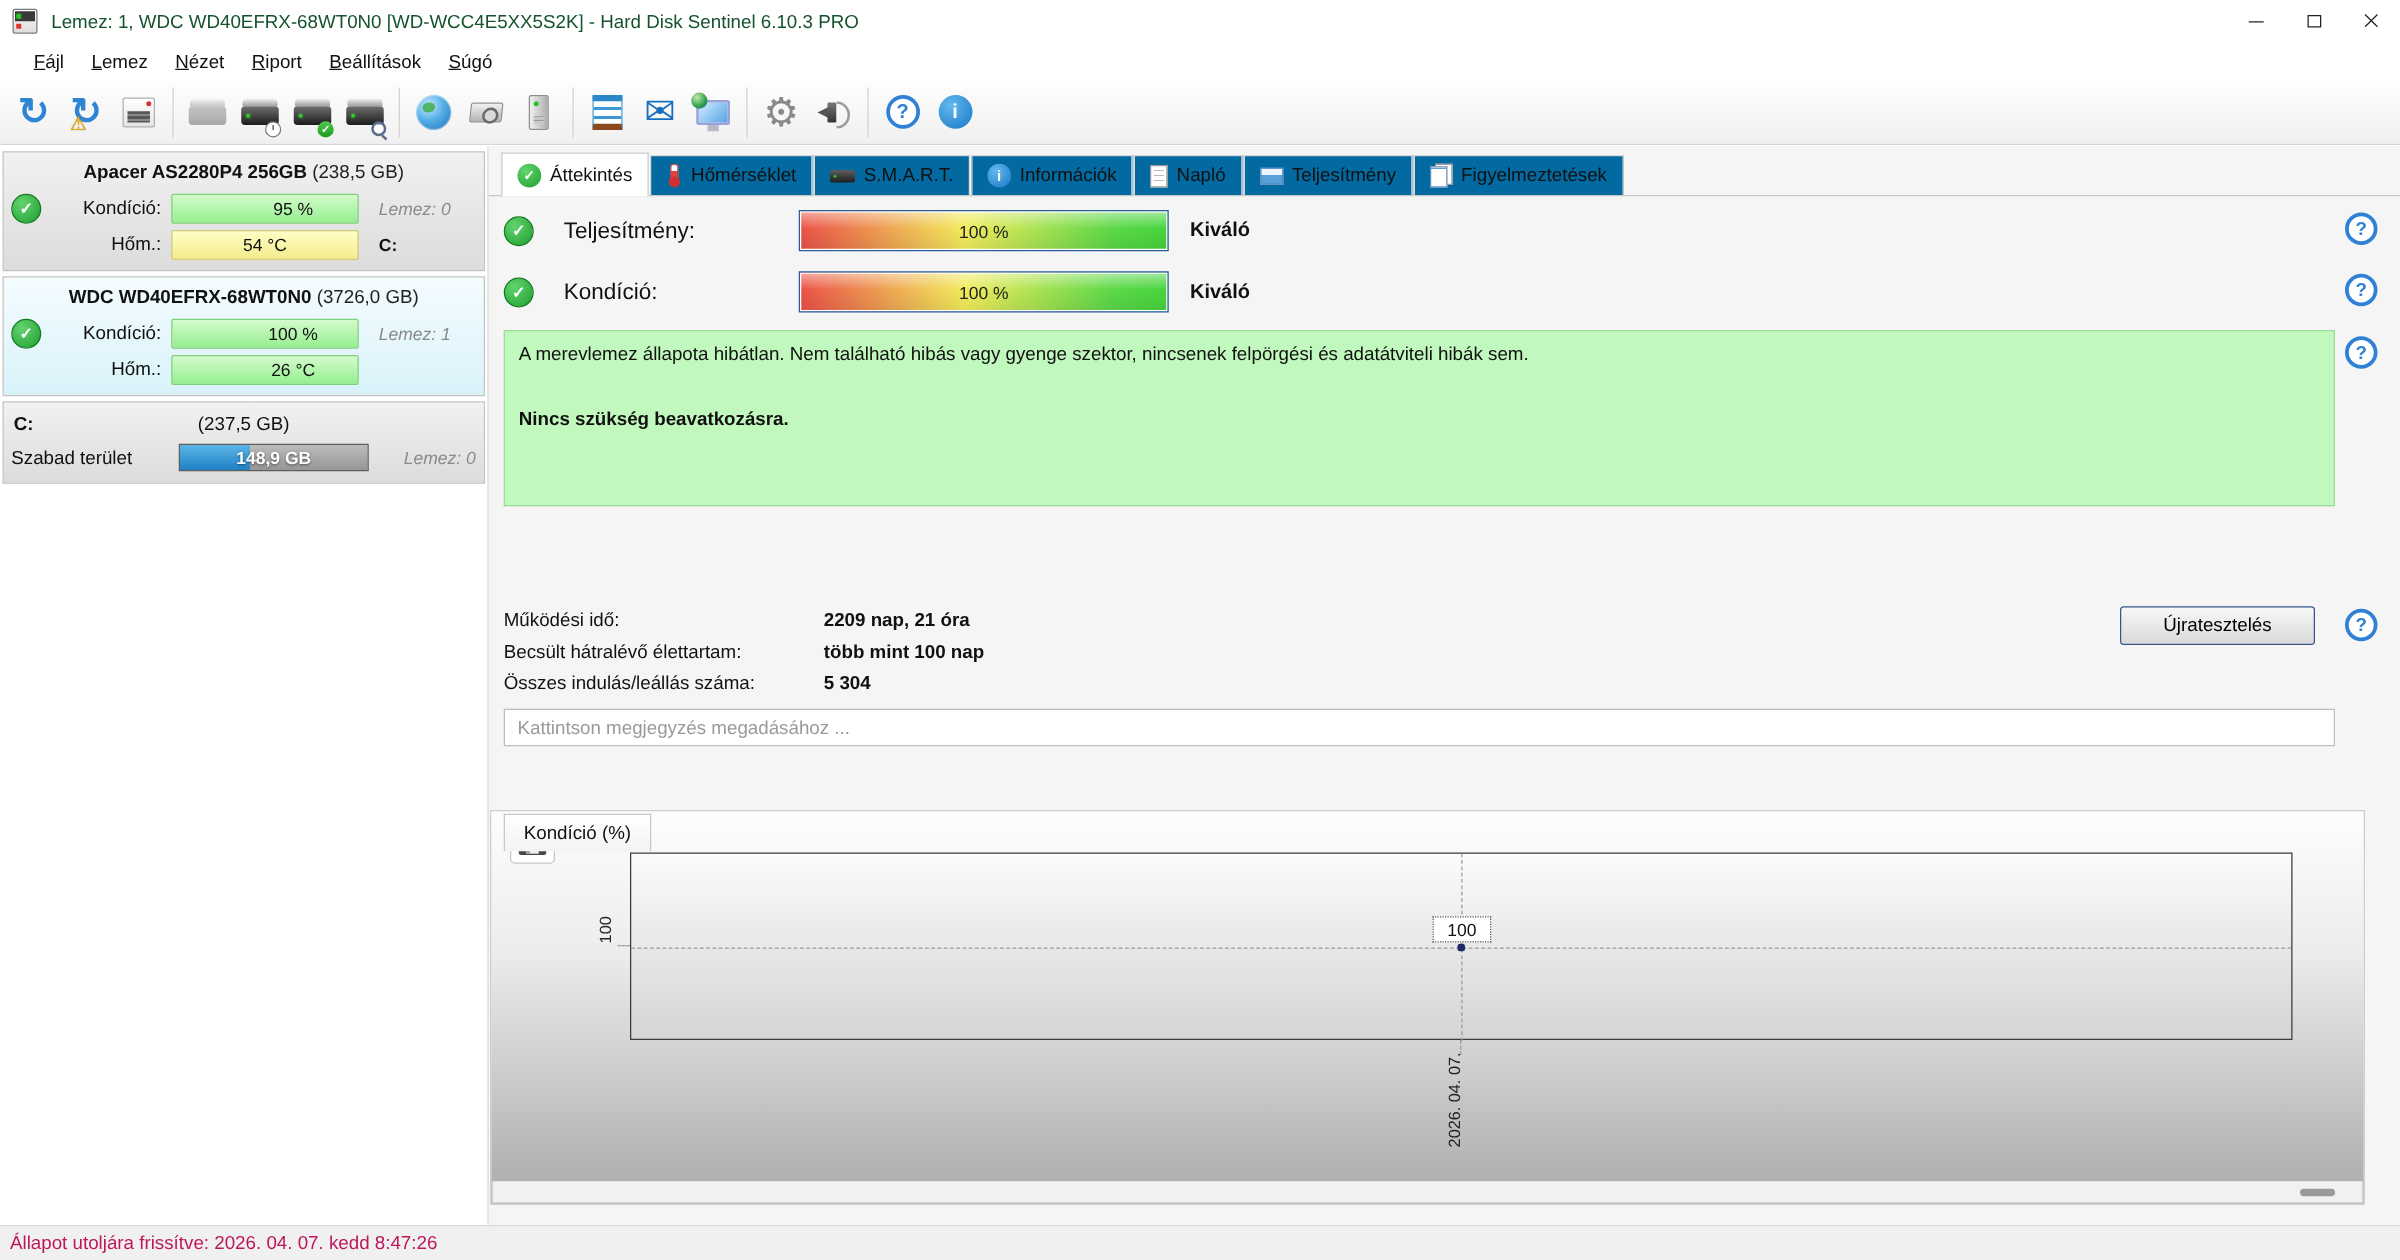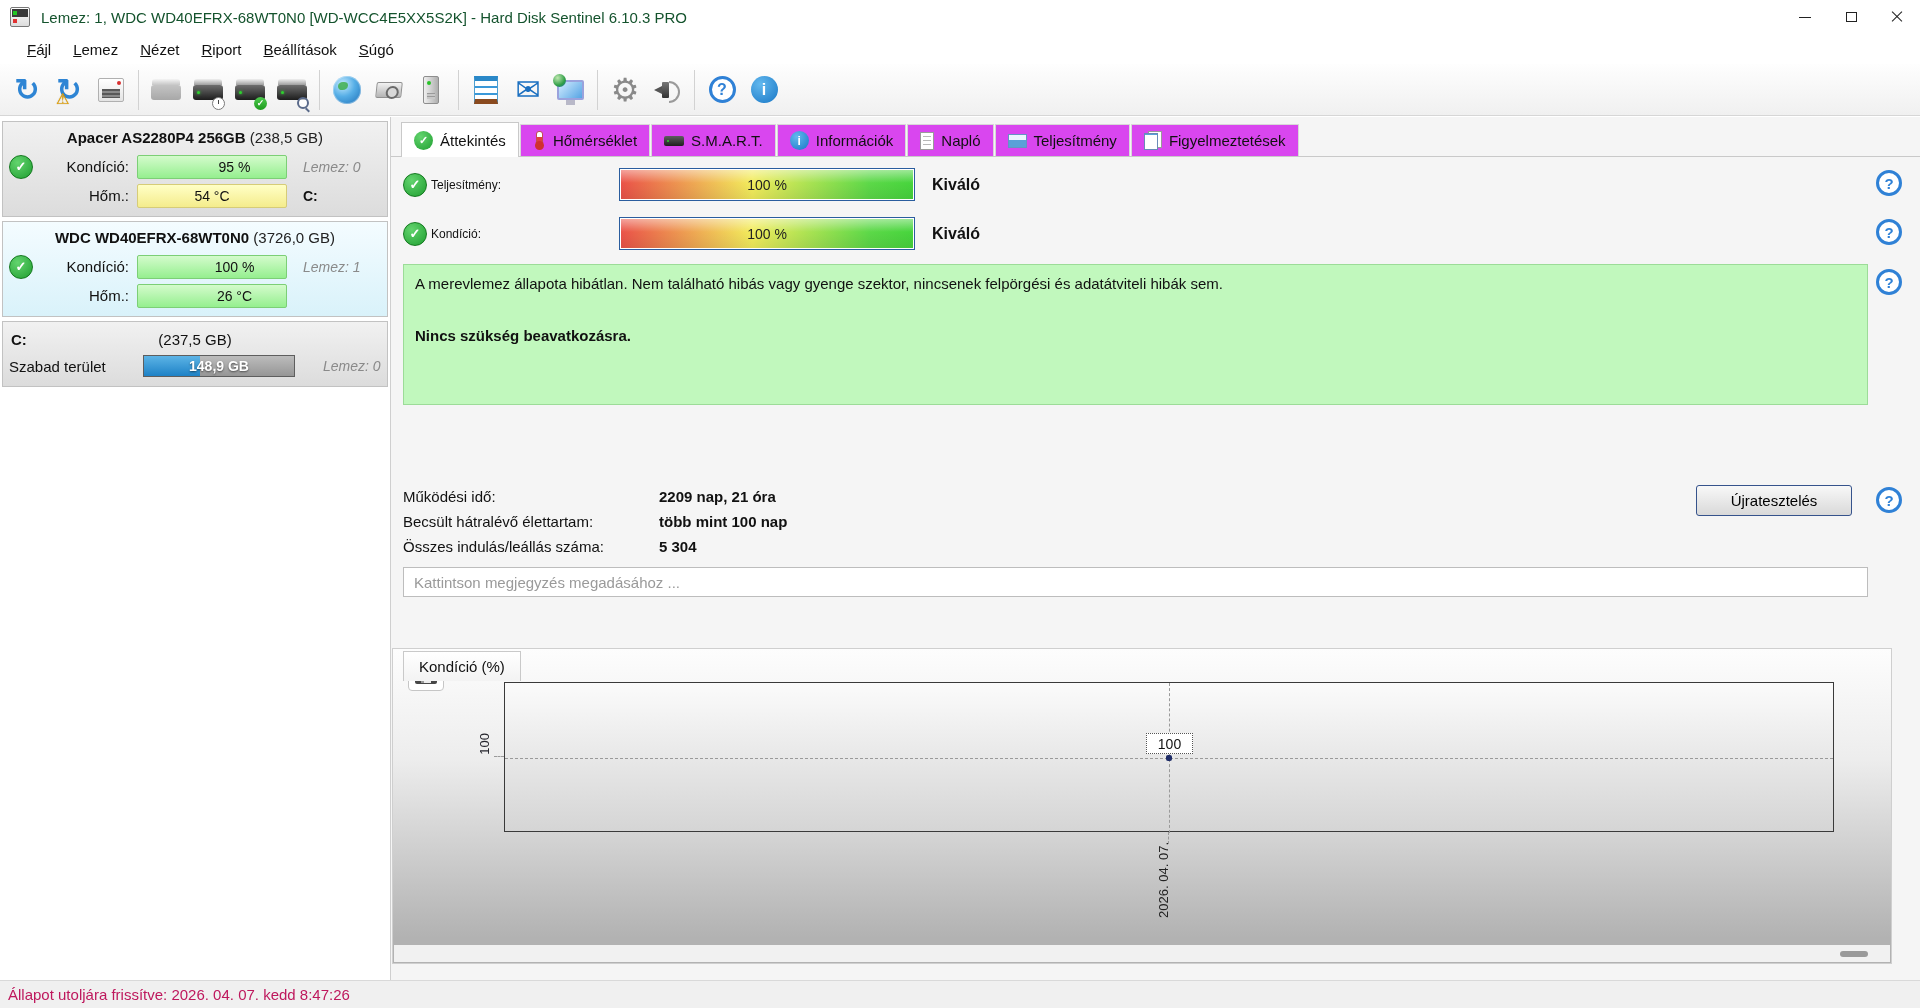--- a/index.html
+++ b/index.html
@@ -94,39 +94,39 @@
   .part-size { text-align:center; }
   .part-row { display:grid; grid-template-columns:118px 152px 1fr; column-gap:16px; align-items:center; height:28px; }
   .part-label { font-size:15px; }
   .freebar { position:relative; height:22px; border:1px solid #5e5e5e; background:linear-gradient(#bcbcbc,#969696); }
   .freebar-fill { position:absolute; left:0; top:0; bottom:0; width:37%; background:linear-gradient(#5cb4e6,#1e82c6); }
   .freebar-text { position:absolute; inset:0; display:flex; align-items:center; justify-content:center; color:#fff; font-weight:bold; font-size:14px; text-shadow:0 1px 2px rgba(0,0,0,.55); }
 
   
   .main { position:absolute; left:391px; top:117px; right:0; bottom:28px; background:#f5f5f5; }
   .tabbar { position:absolute; left:0; top:0; right:0; height:40px; display:flex; align-items:flex-end; padding-left:10px; border-bottom:1px solid #c9c9c9; background:#f5f5f5; }
-  .tab { display:flex; align-items:center; gap:7px; height:32px; padding:0 12px; font-size:15px; border:1px solid #d8d8d8; border-bottom:none; background:#d946ef; margin-right:1px; white-space:nowrap; }
+  .tab { display:flex; align-items:center; gap:7px; height:32px; padding:0 12px; font-size:15px; border:1px solid #d8d8d8; border-bottom:none; background:#0369a1; margin-right:1px; white-space:nowrap; }
   .tab.active { background:#fff; border-color:#c9c9c9; height:35px; position:relative; z-index:2; margin-bottom:-1px; }
   .t-check { width:19px; height:19px; border-radius:50%; background:radial-gradient(circle at 35% 30%, #63d46e, #1f9e30); color:#fff; font-size:11px; font-weight:bold; display:flex; align-items:center; justify-content:center; }
   .t-check::before { content:"✓"; }
   .t-thermo { width:7px; height:15px; border:1px solid #c05050; border-radius:3px 3px 0 0; background:linear-gradient(#fff 35%,#e04040 35%); position:relative; margin:0 3px 4px 3px; }
   .t-thermo::after { content:""; position:absolute; left:-2px; bottom:-5px; width:9px; height:9px; border-radius:50%; background:#d03030; }
   .t-drive { width:20px; height:10px; border-radius:2px; background:linear-gradient(#5e5e5e,#1e1e1e); position:relative; }
   .t-drive::after { content:""; position:absolute; left:3px; top:4px; width:2px; height:2px; border-radius:50%; background:#2fd02f; }
   .t-info { width:19px; height:19px; border-radius:50%; background:radial-gradient(circle at 35% 30%, #62b8ee, #1877c6); color:#fff; font-size:12px; font-weight:bold; display:flex; align-items:center; justify-content:center; }
   .t-info::before { content:"i"; }
   .t-doc { width:14px; height:18px; background:#fff; border:1px solid #9a9a9a; padding:3px 2px; }
   .t-doc i { display:block; height:100%; background:repeating-linear-gradient(#b8b8b8 0 1px,transparent 1px 4px); }
   .t-chart { width:19px; height:14px; border:1px solid #6494c4; background:linear-gradient(180deg,#eaf5ff 0 45%,#5aa0d8 45%); }
   .t-docs { position:relative; width:18px; height:19px; }
   .t-docs::before { content:""; position:absolute; right:0; top:0; width:12px; height:15px; background:#fff; border:1px solid #9a9a9a; }
   .t-docs::after { content:""; position:absolute; left:0; bottom:0; width:12px; height:15px; background:#fff; border:1px solid #6a8ab8; box-shadow:inset 0 3px 0 -2px #5aa0d8, inset 0 6px 0 -5px #5aa0d8, inset 0 9px 0 -8px #5aa0d8; }
 
   .metric-row { position:absolute; left:12px; display:flex; align-items:center; }
-  .metric-label { width:188px; font-size:12px; margin-left:4px; }
+  .metric-label { width:188px; font-size:18px; margin-left:24px; }
   .big-meter { width:296px; height:33px; border:1px solid #2a5d9e; box-shadow:inset 0 0 0 1px #ffffff; display:flex; align-items:center; justify-content:center; font-size:14px; color:#222;
     background:linear-gradient(180deg, rgba(255,255,255,.5), rgba(255,255,255,0) 45%, rgba(0,0,0,.07)), linear-gradient(90deg,#ea5148 0%,#f2ec5c 45%,#5cd848 85%,#46d43c 100%); }
   .metric-rating { margin-left:17px; font-size:16px; font-weight:bold; }
   .help-float { position:absolute; right:18px; width:26px; height:26px; border-radius:50%; border:3px solid #2f81d6; background:#fff; color:#2f81d6; font-weight:bold; font-size:15px; display:flex; align-items:center; justify-content:center; }
   .help-float::before { content:"?"; }
 
   .status-box { position:absolute; left:12px; right:52px; top:147px; height:141px; background:#c1f8bd; border:1px solid #9cdc98; padding:9px 11px; font-size:15px; line-height:1.35; }
   .status-line2 { font-weight:bold; margin-top:32px; }
 
   .stats { position:absolute; left:12px; top:367px; font-size:15px; }

